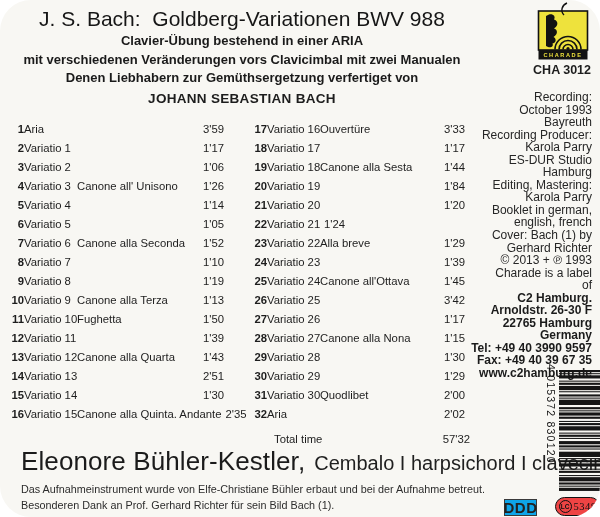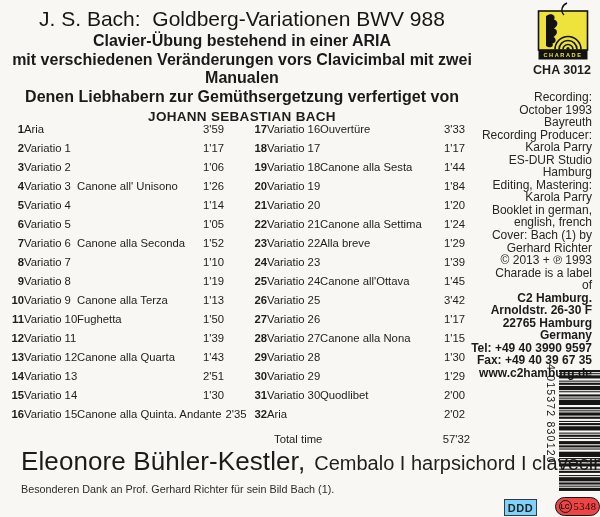--- a/index.html
+++ b/index.html
@@ -3,25 +3,26 @@
 <meta charset="utf-8">
 <style>
   html,body{margin:0;padding:0;}
   .page{
     position:relative;
     width:600px;height:517px;
     background:#f8f7f3;
     font-family:"Liberation Sans", sans-serif;
     color:#1d1d1d;
     overflow:hidden;
+    border-radius:31px;
   }
   
   .header{position:absolute;left:0;top:6px;width:484px;text-align:center;}
   .title{font-size:21px;line-height:26px;color:#161616;white-space:pre-wrap;}
-  .subtitle{font-size:16px;font-weight:bold;line-height:18.7px;color:#1a1a1a;}
+  .subtitle{font-size:13px;font-weight:bold;line-height:18.7px;color:#1a1a1a;}
   .composer{font-size:13.5px;font-weight:bold;line-height:19px;letter-spacing:.3px;margin-top:0.5px;}
   
   .logo-wrap{position:absolute;left:537px;top:2px;width:52px;height:60px;}
   .catalog{position:absolute;right:9px;top:63px;font-size:12.5px;font-weight:bold;}
   
   .info-col{position:absolute;right:8px;top:91px;width:130px;text-align:right;font-size:12px;line-height:12.55px;color:#262626;}
   .info-line.bold{font-weight:bold;color:#1b1b1b;}
   
   .tracks-left{position:absolute;left:8px;top:119px;width:221px;}
   .tracks-right{position:absolute;left:251px;top:119px;width:219px;}
@@ -41,23 +42,23 @@
   
   .barcode-digits{
     position:absolute;left:557px;top:364px;width:128px;height:12px;
     transform:rotate(90deg);transform-origin:0 0;
     font-size:10.5px;letter-spacing:1.2px;color:#111;white-space:nowrap;
   }
   .barcode-bars{position:absolute;left:559px;top:370px;width:41px;height:122px;}
   
   .ddd-box{
     position:absolute;left:504px;top:499px;width:31px;height:15px;
-    border:1px solid #3a3a3a;background:#7dd3fc;
+    border:1px solid #3a3a3a;background:#0ea5e9;
     display:flex;align-items:center;justify-content:center;
-    font-size:11px;font-weight:600;letter-spacing:.5px;color:#222;
+    font-size:15px;font-weight:600;letter-spacing:.5px;color:#222;
   }
   .lc-badge{
     position:absolute;left:555px;top:497px;width:43px;height:17px;
     border:1.4px solid #111;border-radius:10px;
     display:flex;align-items:center;justify-content:center;gap:2px;background:#ef4444;
   }
   .lc-circle{
     width:11px;height:11px;border:1px solid #111;border-radius:50%;
     display:flex;align-items:center;justify-content:center;
     font-size:6.5px;font-weight:bold;color:#111;
@@ -245,21 +246,20 @@
       </div>
       <div class="track-row">
         <span class="t-num">21</span>
         <span class="t-title">Variatio 20</span>
         <span class="t-sub"></span>
         <span class="t-time">1'20</span>
       </div>
       <div class="track-row">
         <span class="t-num">22</span>
         <span class="t-title">Variatio 21</span>
-        <span class="t-sub">Canone alla Settima</span>
         <span class="t-time">1'24</span>
       </div>
       <div class="track-row">
         <span class="t-num">23</span>
         <span class="t-title">Variatio 22</span>
         <span class="t-sub">Alla breve</span>
         <span class="t-time">1'29</span>
       </div>
       <div class="track-row">
         <span class="t-num">24</span>
@@ -320,20 +320,21 @@
         <span class="t-time">57'32</span>
       </div>
     </div>
 
   <div class="artist">
     <span class="artist-name">Eleonore Bühler-Kestler,</span>
     <span class="artist-instrument">Cembalo I harpsichord I clavecin</span>
   </div>
 
   <div class="notes" id="notes">
+      <div>Das Aufnahmeinstrument wurde von Elfe-Christiane Bühler erbaut und bei der Aufnahme betreut.</div>
       <div>Besonderen Dank an Prof. Gerhard Richter für sein Bild Bach (1).</div>
     </div>
 
   <div class="barcode-digits">4 015372 830120</div>
   <svg class="barcode-bars" id="barcode-bars" width="41" height="122" viewBox="0 0 41 122" preserveAspectRatio="none">
       <rect x="0" y="0.00" width="41" height="2.12" fill="#161616"></rect>
       <rect x="0" y="3.18" width="41" height="1.06" fill="#161616"></rect>
       <rect x="0" y="5.30" width="41" height="3.18" fill="#161616"></rect>
       <rect x="0" y="10.61" width="41" height="1.06" fill="#161616"></rect>
       <rect x="0" y="12.73" width="41" height="2.12" fill="#161616"></rect>

